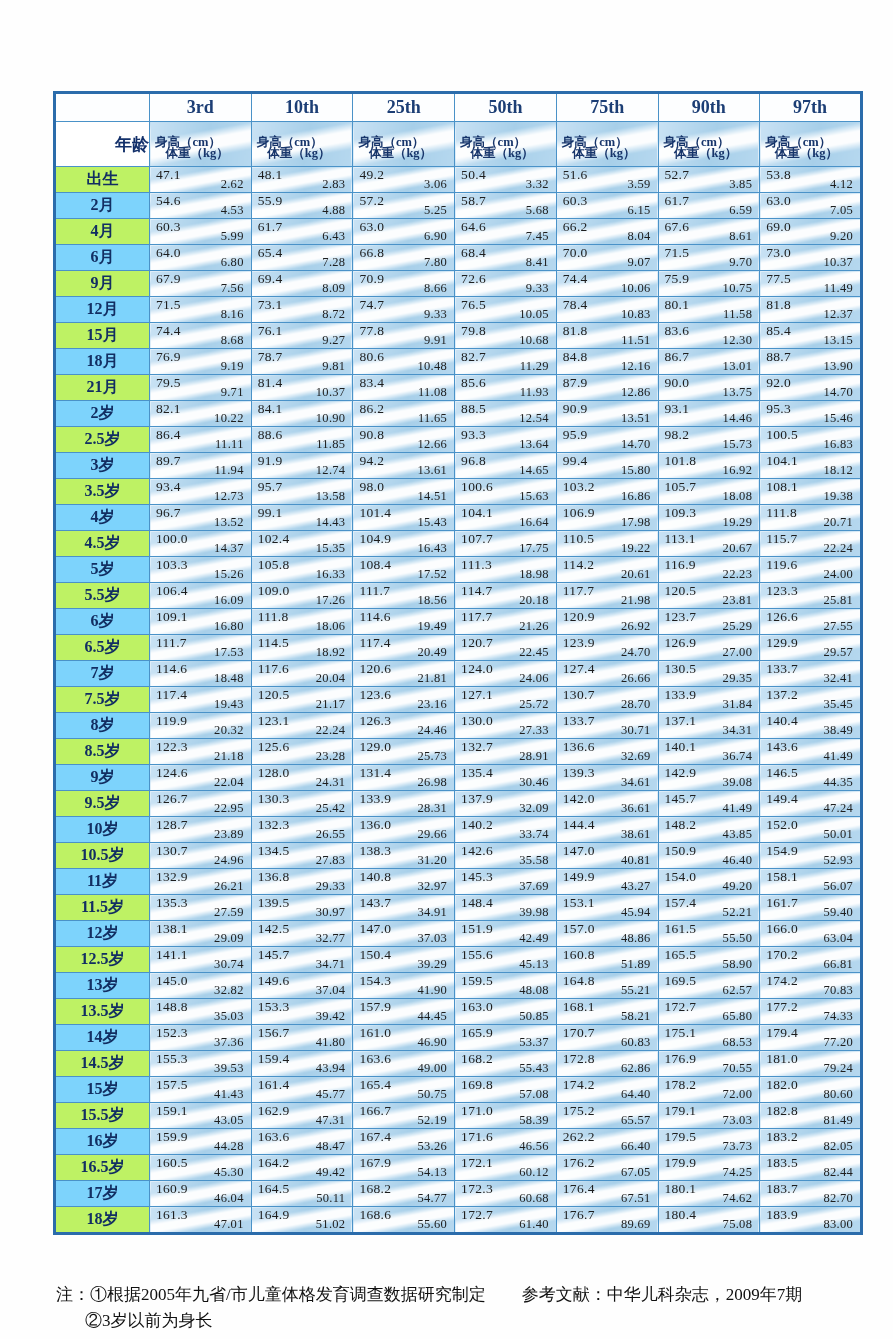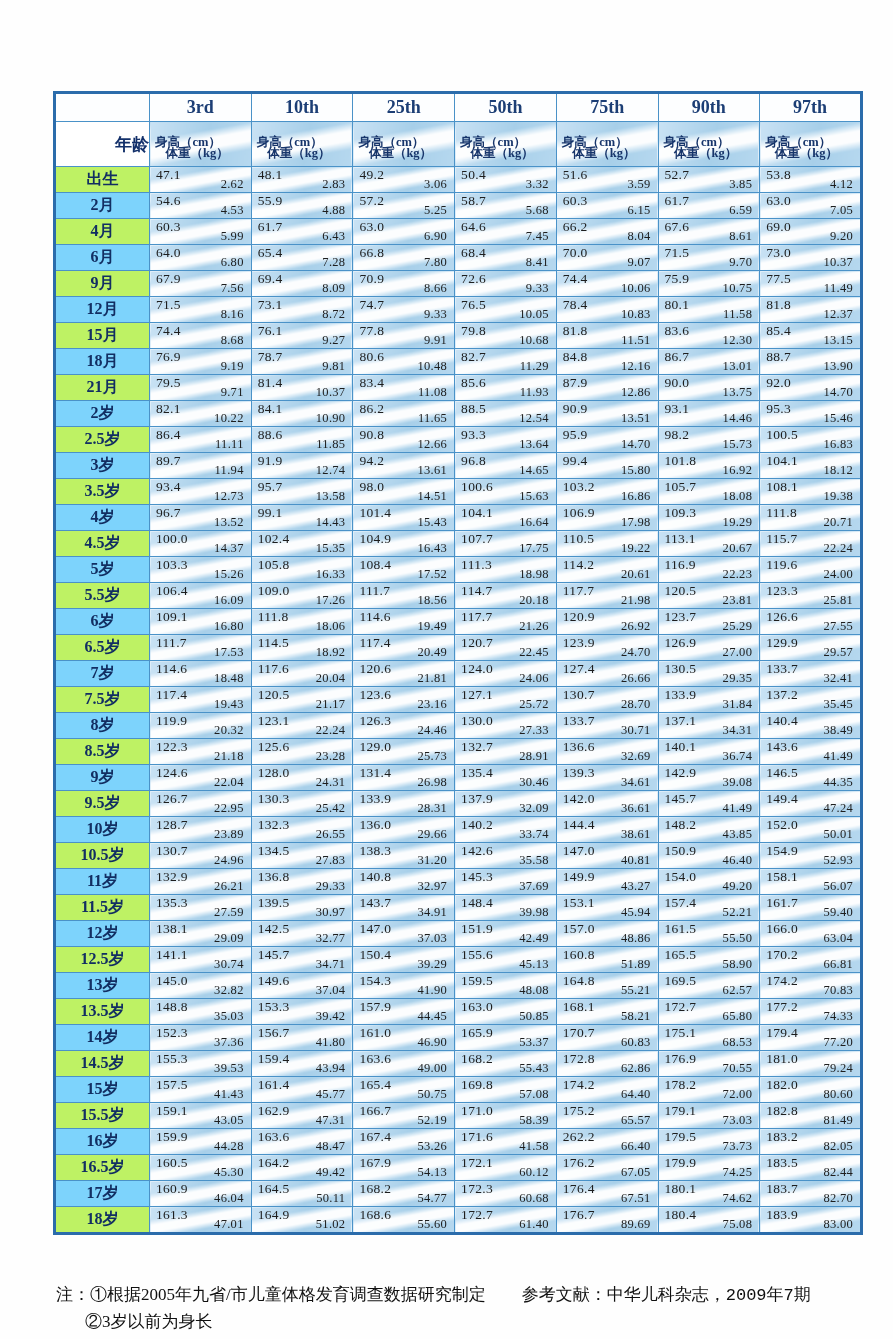--- a/index.html
+++ b/index.html
@@ -66,21 +66,21 @@
     font-size:13.5px;color:var(--ink);letter-spacing:.3px;
   }
   .wv{
     position:absolute;bottom:0px;right:7px;
     font-size:12.5px;color:var(--ink);letter-spacing:.3px;
   }
   .notes{
     position:absolute;left:56px;top:1282px;width:800px;
     font-size:17px;color:#101010;line-height:1.55;
   }
-  .notes .ref{display:inline-block;margin-left:36px;font-family:Liberation Mono, monospace;}
+  .notes .ref{display:inline-block;margin-left:36px;}
   .notes .note2{display:block;padding-left:29px;}
 </style>
 </head>
 <body>
 
 <div class="page">
 
 
   <table class="growth">
     <colgroup>
@@ -1293,21 +1293,21 @@
           <td class="cell diag">
             <span class="hv">163.6</span>
             <span class="wv">48.47</span>
           </td>
           <td class="cell diag">
             <span class="hv">167.4</span>
             <span class="wv">53.26</span>
           </td>
           <td class="cell diag">
             <span class="hv">171.6</span>
-            <span class="wv">41.58</span>
+            <span class="wv">46.56</span>
           </td>
           <td class="cell diag">
             <span class="hv">262.2</span>
             <span class="wv">66.40</span>
           </td>
           <td class="cell diag">
             <span class="hv">179.5</span>
             <span class="wv">73.73</span>
           </td>
           <td class="cell diag">

